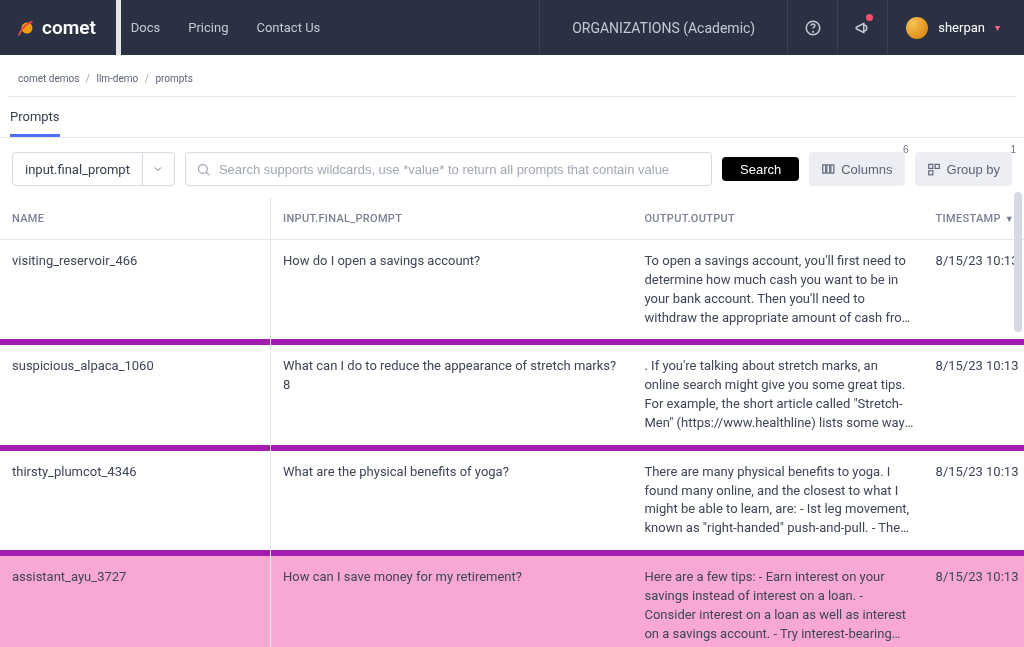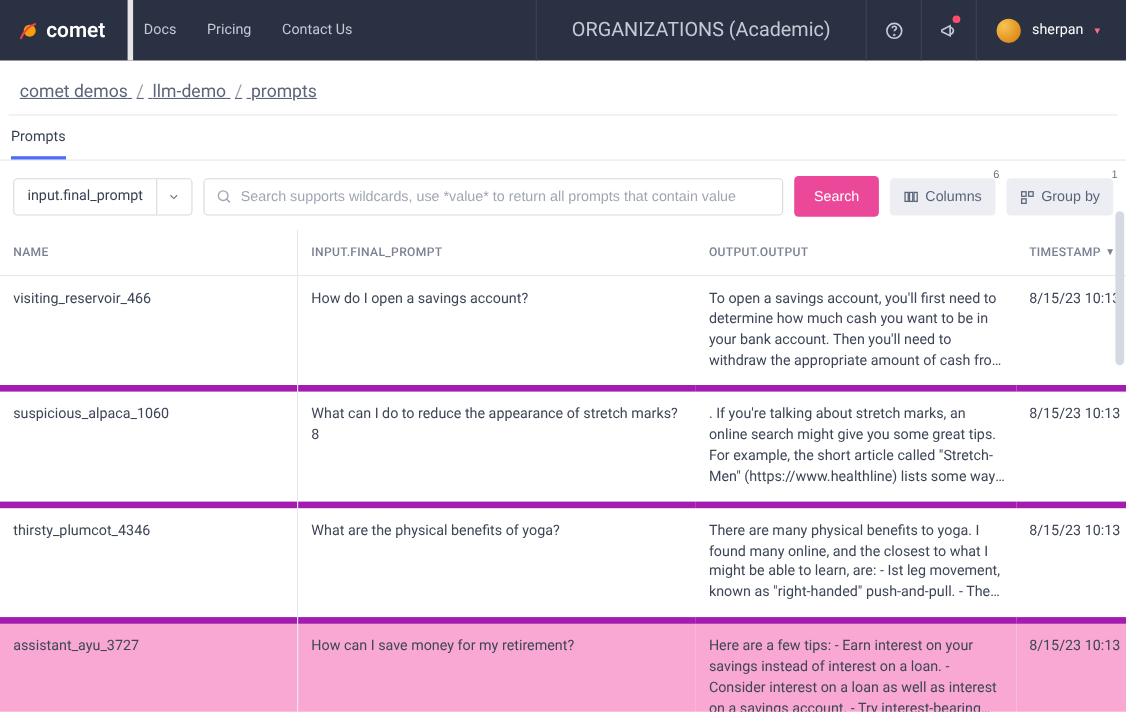--- a/index.html
+++ b/index.html
@@ -6,47 +6,47 @@
   body { font-family: -apple-system, BlinkMacSystemFont, "Segoe UI", Roboto, sans-serif; font-size: 13px; color: #333; background: #fff; width: 1024px; height: 647px; overflow: hidden; }
   
   
   .header { background: #2a3142; height: 55px; display: flex; align-items: center; padding: 0 16px; color: #c5c9d6; }
   .logo-area { display: flex; align-items: center; gap: 4px; padding-right: 20px; border-right: 5px solid #e5e5e5; height: 100%; }
   .logo-icon { width: 22px; height: 22px; }
   .logo-text { color: #fff; font-size: 19px; font-weight: 600; }
   .nav-links { display: flex; gap: 28px; margin-left: 10px; }
   .nav-link { color: #c5c9d6; cursor: pointer; font-size: 13px; }
   .header-right { margin-left: auto; display: flex; align-items: center; gap: 0; height: 100%; }
-  .org-label { padding: 0 32px; border-left: 1px solid #3d4456; border-right: 1px solid #3d4456; height: 100%; display: flex; align-items: center; font-size: 18px; }
+  .org-label { padding: 0 32px; border-left: 1px solid #3d4456; border-right: 1px solid #3d4456; height: 100%; display: flex; align-items: center; font-size: 14px; }
   .hdr-icon-btn { width: 50px; height: 100%; display: flex; align-items: center; justify-content: center; border-right: 1px solid #3d4456; cursor: pointer; position: relative; }
   .notify-dot { position: absolute; top: 14px; right: 14px; width: 7px; height: 7px; background: #ff4d6d; border-radius: 50%; }
   .user-area { display: flex; align-items: center; gap: 10px; padding: 0 8px 0 18px; cursor: pointer; }
   .avatar { width: 22px; height: 22px; border-radius: 50%; background: radial-gradient(circle at 30% 30%, #f6c453, #d97706); }
   .user-name { color: #fff; font-size: 13px; }
   .chevron-down { color: #ff6b8a; font-size: 10px; }
   
   
-  .breadcrumb { padding: 18px 10px 12px; font-size: 16px; color: #5b6478; border-bottom: 1px solid #e5e7eb; margin: 0 8px; text-decoration: underline; }
+  .breadcrumb { padding: 18px 10px 12px; font-size: 10px; color: #5b6478; border-bottom: 1px solid #e5e7eb; margin: 0 8px; }
   .breadcrumb a { color: #5b6478; text-decoration: none; cursor: pointer; }
   .breadcrumb .sep { color: #9aa0ac; margin: 0 4px; }
   
   
   .tabs { padding: 0 10px; border-bottom: 1px solid #e5e7eb; margin: 0 -0px; }
   .tab { display: inline-block; padding: 12px 0 10px; font-size: 13px; color: #374151; border-bottom: 3px solid #4f6df5; margin-left: 0px; cursor: pointer; }
   
   
   .toolbar { display: flex; align-items: center; gap: 10px; padding: 14px 12px 12px; }
   .select-wrap { display: flex; border: 1px solid #d5d9e2; border-radius: 4px; height: 34px; }
   .select-val { padding: 0 12px; display: flex; align-items: center; min-width: 128px; font-size: 13px; color: #374151; }
   .select-arrow { width: 32px; border-left: 1px solid #d5d9e2; display: flex; align-items: center; justify-content: center; color: #6b7280; cursor: pointer; }
   .search-wrap { flex: 1; display: flex; align-items: center; border: 1px solid #d5d9e2; border-radius: 4px; height: 34px; padding: 0 10px; gap: 8px; }
   .search-wrap svg { flex-shrink: 0; }
   .search-input { border: none; outline: none; flex: 1; font-size: 13px; color: #8b5cf6; }
   .search-input::placeholder { color: #a0a6b3; }
-  .btn-search { background: #ec4899; color: #fff; border: none; border-radius: 4px; height: 37px; padding: 0 18px; font-size: 13px; cursor: pointer; }
+  .btn-search { background: #000000; color: #fff; border: none; border-radius: 4px; height: 24px; padding: 0 18px; font-size: 13px; cursor: pointer; }
   .btn-gray { background: #eceef3; color: #5b6478; border: none; border-radius: 4px; height: 34px; padding: 0 12px; font-size: 13px; cursor: pointer; display: flex; align-items: center; gap: 6px; position: relative; }
   .btn-badge { position: absolute; top: -8px; right: -4px; font-size: 10px; color: #6b7280; }
   
   
   .table-wrap { overflow: hidden; position: relative; }
   .table { width: 100%; border-collapse: collapse; table-layout: fixed; }
   .table th { text-align: left; font-size: 11px; font-weight: 500; color: #7b8193; padding: 14px 8px 14px 12px; border-bottom: 1px solid #e5e7eb; letter-spacing: 0.3px; }
   .table td { padding: 12px 8px 12px 12px; font-size: 13px; color: #3d4556; vertical-align: top; border-bottom: 6px solid #a21caf; line-height: 1.45; }
   .table tr.hover td { background: #f9a8d4; }
   .col-name { width: 270px; }

